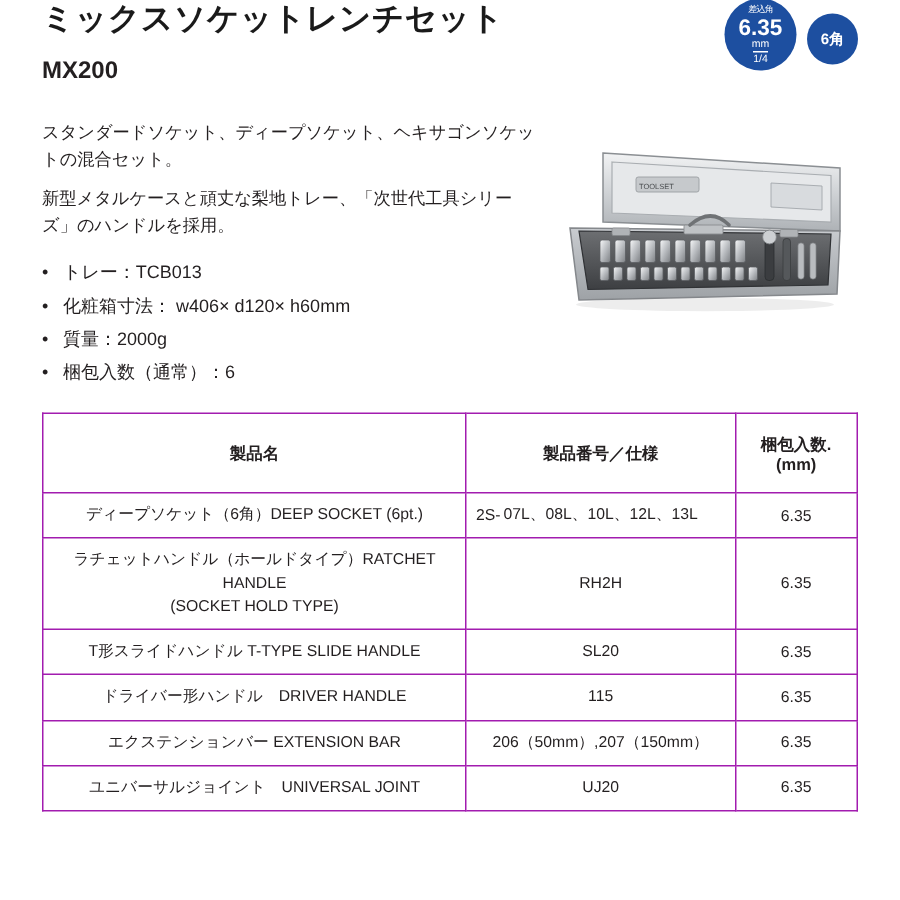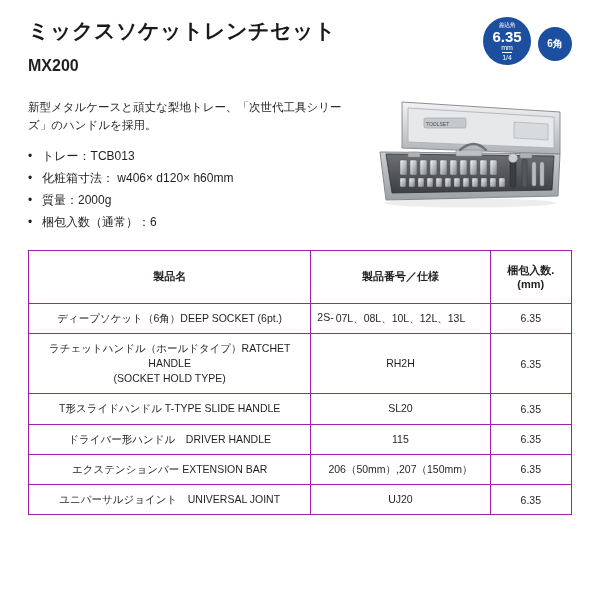--- a/index.html
+++ b/index.html
@@ -12,21 +12,21 @@
     background: #ffffff;
     font-family: "Liberation Sans", sans-serif;
     color: #231f20;
     overflow: hidden;
   }
   .page {
     position: relative;
     width: 600px;
     height: 578px;
     box-sizing: border-box;
-    padding: 18px 28px 0 28px;
+    padding: 0 28px 0 28px;
   }
 
   
   .head-row {
     position: relative;
     display: flex;
     align-items: flex-start;
   }
   .title {
     font-size: 21px;
@@ -187,20 +187,21 @@
         <span class="b-unit">mm</span>
         <span class="b-frac">1/4</span>
       </div>
       <div class="badge-hex">
         <span>6角</span>
       </div>
     </div>
   </div>
 
   <div class="model">MX200</div>
+  <p class="desc">スタンダードソケット、ディープソケット、ヘキサゴンソケットの混合セット。</p>
   <p class="desc">新型メタルケースと頑丈な梨地トレー、「次世代工具シリーズ」のハンドルを採用。</p>
 
   <ul class="bullets">
     <li>トレー：TCB013</li>
     <li>化粧箱寸法： w406× d120× h60mm</li>
     <li>質量：2000g</li>
     <li>梱包入数（通常）：6</li>
   </ul>
 
   <div class="photo">

